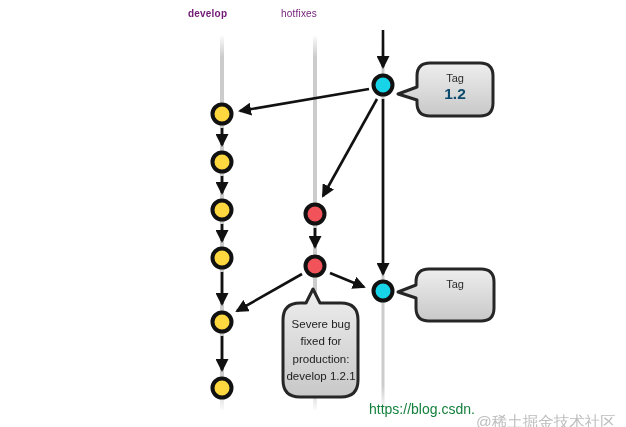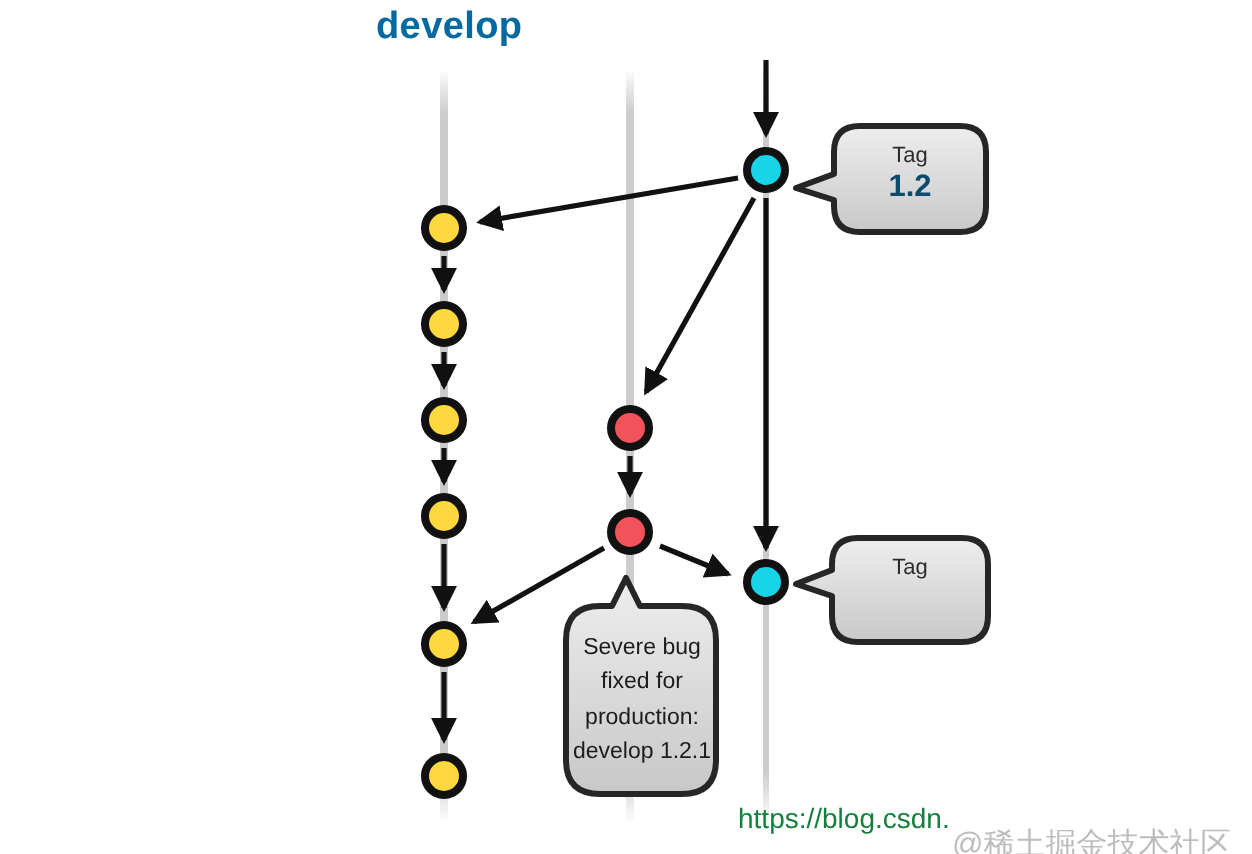--- a/index.html
+++ b/index.html
@@ -6,21 +6,21 @@
   #stage{
     position:relative;
     width:626px;height:427px;
     background:#ffffff;
     font-family:"Liberation Sans", sans-serif;
     overflow:hidden;
   }
   #diagram-svg{position:absolute;left:0;top:0;}
   .branch-label{
     position:absolute;top:5px;height:18px;
-    font-size:19px;color:#0369a1;text-align:left;line-height:18px;
+    font-size:10px;color:#701a75;text-align:left;line-height:18px;
     letter-spacing:.2px;
   }
   .bold{font-weight:700;}
   .tag-bubble-text{
     position:absolute;text-align:center;color:#1c1c1c;
   }
   .tag-title{font-size:11px;line-height:13px;color:#2b2b2b;}
   .tag-version{font-size:15.5px;line-height:18px;font-weight:700;color:#0c4a6e;}
   .note-text{
     position:absolute;left:285px;top:316px;width:72px;
@@ -93,20 +93,21 @@
     </g>
 
     <g fill="url(#bubbleGrad)" stroke="#262626" stroke-width="3" stroke-linejoin="round">
       <path d="M 430 63 H 480 Q 493 63 493 76 V 103 Q 493 116 480 116 H 430 Q 417 116 417 103 V 100 L 398 94 L 417 87 V 76 Q 417 63 430 63 Z"></path>
       <path d="M 429 269 H 481 Q 494 269 494 282 V 308 Q 494 321 481 321 H 429 Q 416 321 416 308 V 298 L 398 292 L 416 285 V 282 Q 416 269 429 269 Z"></path>
       <path d="M 300 303 H 306 L 313 289 L 320 303 H 341 Q 358 303 358 320 V 380 Q 358 397 341 397 H 300 Q 283 397 283 380 V 320 Q 283 303 300 303 Z"></path>
     </g>
   </svg>
 
   <div class="branch-label bold" style="left:188px;width:68px;">develop</div>
+  <div class="branch-label" style="left:281px;width:68px;">hotfixes</div>
 
   <div class="tag-bubble-text" style="left:417px;top:72px;width:76px;">
     <div class="tag-title">Tag</div>
     <div class="tag-version">1.2</div>
   </div>
   <div class="tag-bubble-text" style="left:416px;top:278px;width:78px;">
     <div class="tag-title">Tag</div>
   </div>
 
   <div class="note-text">Severe bug

